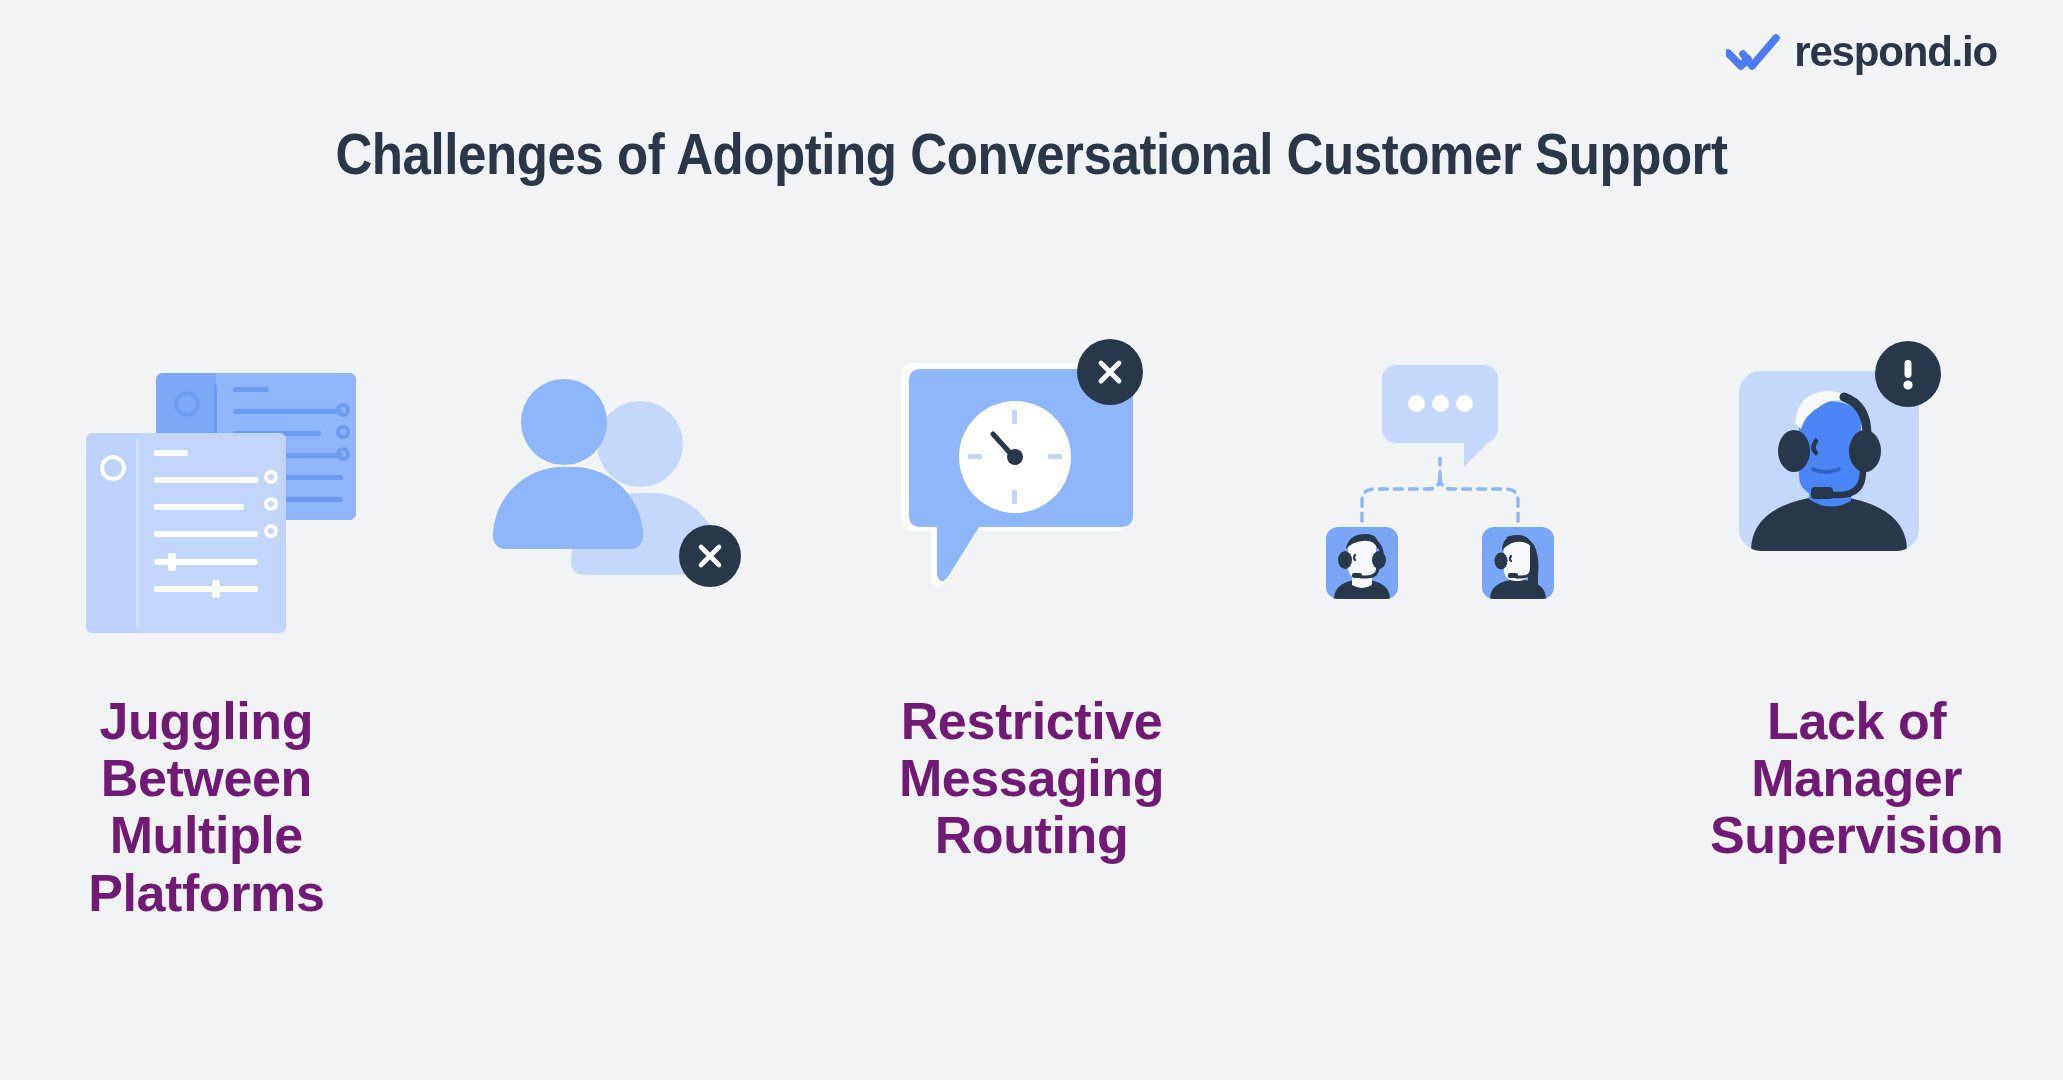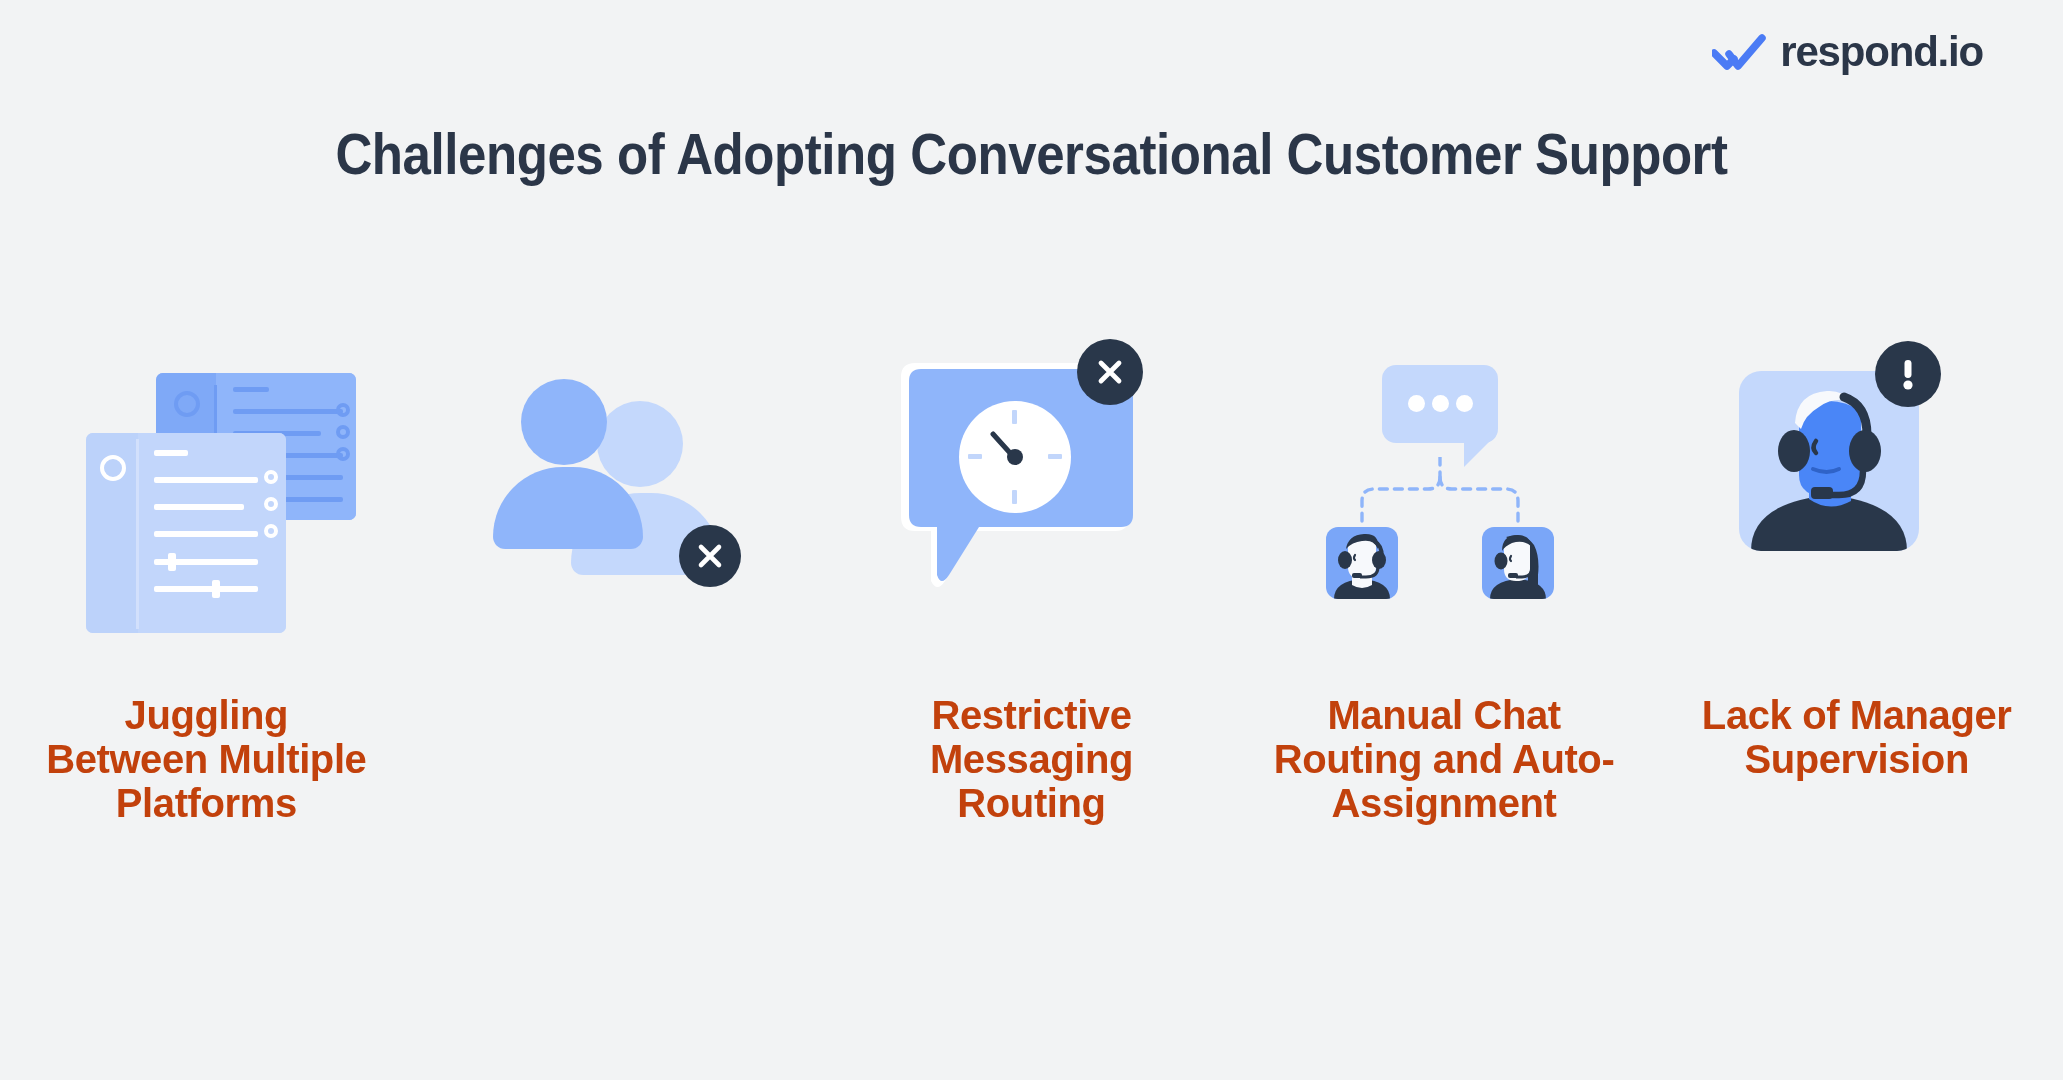--- a/index.html
+++ b/index.html
@@ -16,21 +16,21 @@
     position: relative;
     width: 2063px;
     height: 1080px;
     background: #f2f3f4;
   }
 
   
   .brand {
     position: absolute;
     top: 30px;
-    right: 80px;
+    right: 66px;
     display: flex;
     align-items: center;
     gap: 6px;
   }
   .brand-mark { width: 62px; height: 44px; display: block; }
   .brand-name {
     font-size: 42px;
     font-weight: bold;
     letter-spacing: -1.2px;
     color: #2b3648;
@@ -72,24 +72,24 @@
   .art {
     position: relative;
     width: 340px;
     height: 300px;
     flex: none;
   }
   .caption {
     margin-top: 38px;
     width: 330px;
     text-align: center;
-    font-size: 40px;
+    font-size: 52px;
     line-height: 1.1;
     font-weight: bold;
-    color: #c2410c;
+    color: #701a75;
     letter-spacing: -0.4px;
   }
   .caption.wide { width: 380px; }
 
   
   .badge {
     position: absolute;
     border-radius: 50%;
     background: #29374a;
     display: flex;
@@ -320,21 +320,20 @@
               <path d="M20 24 Q20 8 36 8 Q48 8 50 20 Q42 12 30 16 Q23 19 20 24 Z" fill="#29374a"></path>
               <ellipse cx="19" cy="34" rx="6.5" ry="8.5" fill="#29374a"></ellipse>
               <path d="M50 40 Q50 50 40 50 L34 50" fill="none" stroke="#29374a" stroke-width="3"></path>
               <rect x="26" y="46" width="10" height="5" rx="2" fill="#29374a"></rect>
               <path d="M29 29 q-2 3 0 5" fill="none" stroke="#29374a" stroke-width="2.2" stroke-linecap="round"></path>
             </svg>
           </div>
 
         </div>
       </div>
-      <div class="caption wide">Manual Chat Routing and Auto-Assignment</div>
     </div>
 
     <div class="card">
       <div class="art">
         <div style="position:absolute;left:40px;top:0px;width:270px;height:290px;">
 
           <div class="sup-tile" style="left:12px;top:16px;">
             <svg width="180" height="180" viewBox="0 0 180 180">
               <path d="M12 180 Q12 132 90 124 Q168 132 168 180 Z" fill="#29374a"></path>
               <path d="M70 96 L112 96 L112 130 Q90 142 70 128 Z" fill="#4a86f7"></path>

